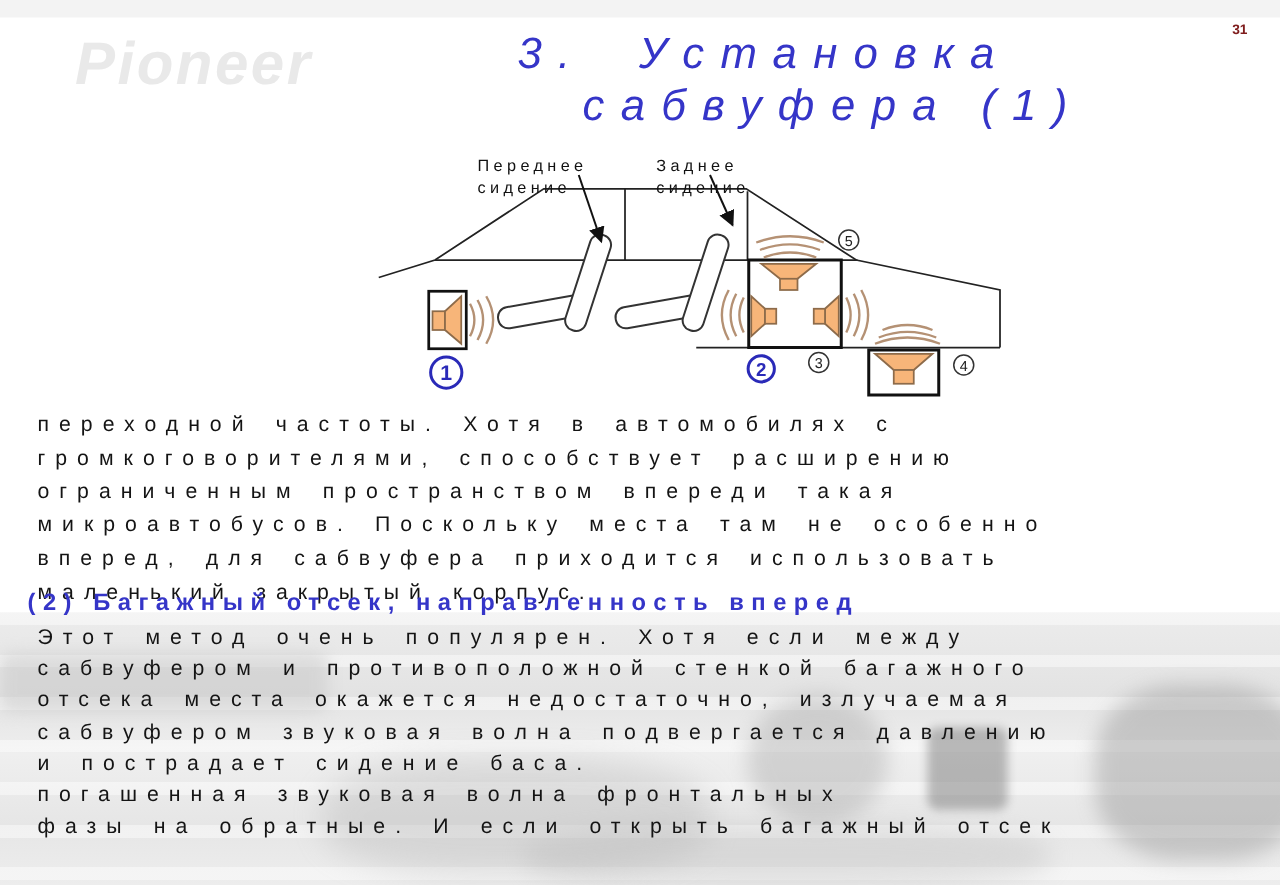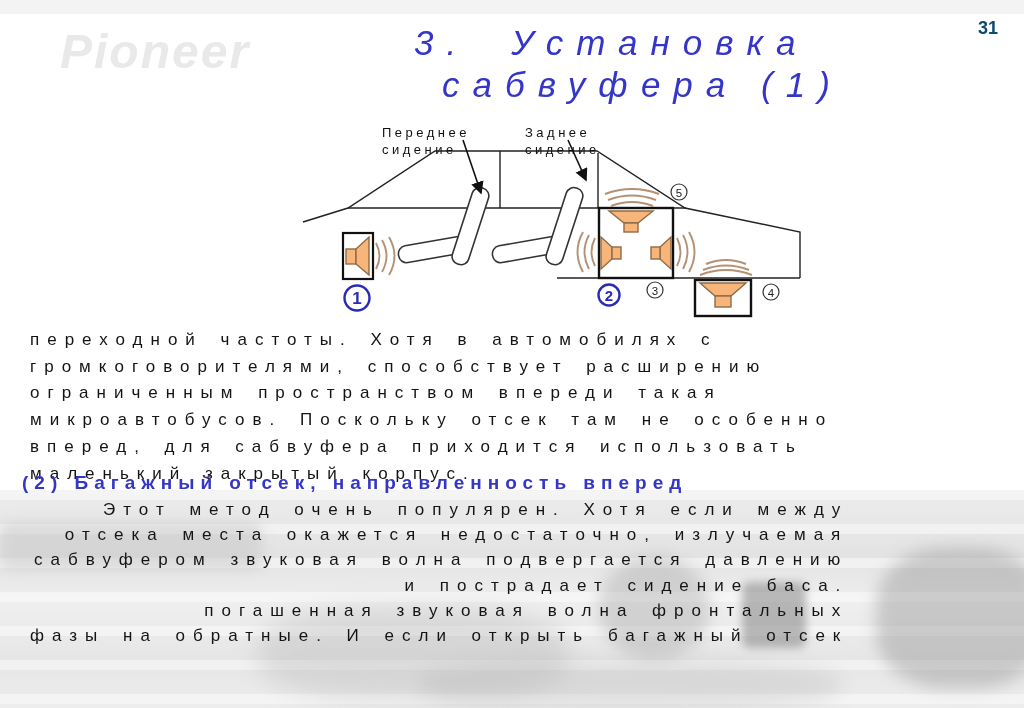--- a/index.html
+++ b/index.html
@@ -5,28 +5,28 @@
   html,body{margin:0;padding:0;background:#ffffff;}
   .slide{
     position:relative;width:1024px;height:708px;background:#ffffff;
     overflow:hidden;font-family:"Liberation Sans",sans-serif;color:#141414;
   }
   .top-band{position:absolute;left:0;top:0;width:100%;height:14px;background:#f3f3f3;}
   .pioneer-logo{
     position:absolute;left:60px;top:24px;font-size:48px;font-weight:bold;font-style:italic;
     color:#e9e9e9;letter-spacing:2px;user-select:none;
   }
-  .page-number{position:absolute;right:26px;top:18px;font-size:18px;font-weight:bold;color:#0c4a6e;}
+  .page-number{position:absolute;right:26px;top:18px;font-size:11px;font-weight:bold;color:#7f1d1d;}
   .slide-title{
     position:absolute;left:414px;top:22px;color:#3535c8;font-style:italic;
     font-size:35px;letter-spacing:13px;line-height:42px;white-space:nowrap;
   }
   .slide-title .t-row{display:flex;}
   .slide-title .t-num{margin-right:42px;}
-  .slide-title .t-line2{margin-left:28px;}
+  .slide-title .t-line2{margin-left:52px;}
 
   
   .bg-photo{position:absolute;left:0;top:490px;width:1024px;height:218px;z-index:0;
     background:
       repeating-linear-gradient(180deg, rgba(255,255,255,.45) 0 10px, rgba(0,0,0,0) 10px 34px),
       linear-gradient(180deg,#ececec 0%,#e3e3e3 30%,#efefef 52%,#e6e6e6 78%,#ededed 100%);
   }
   .blob{position:absolute;filter:blur(8px);border-radius:40%;}
   .b1{left:742px;top:92px;width:64px;height:66px;background:#6f6f6f;opacity:.45;filter:blur(4px);border-radius:12%;}
   .b2{left:876px;top:58px;width:170px;height:140px;background:#8a8a8a;opacity:.38;}
@@ -39,21 +39,21 @@
 
   .section{position:absolute;left:22px;white-space:nowrap;z-index:2;}
   .section .heading{
     font-size:19px;font-weight:bold;color:#3535c8;letter-spacing:6px;line-height:24px;
   }
   .section .bline{font-size:17px;letter-spacing:8px;word-spacing:5px;padding-left:8px;color:#141414;}
   #section1{top:327px;}
   #section1 .bline{line-height:26.7px;}
   #section1 .body{margin-top:0px;}
   #section2{top:471px;}
-  #section2 .bline{line-height:25.2px;text-align:right;}
+  #section2 .bline{line-height:25.2px;}
   #section2 .body{margin-top:2px;}
 </style>
 </head>
 <body>
 
 <div class="slide">
   <div class="top-band"></div>
 
   <div class="pioneer-logo">Pioneer</div>
   <div class="page-number">31</div>
@@ -179,30 +179,31 @@
         <text x="679" y="196.5" font-size="11.5" fill="#222">5</text>
       </g>
     </g>
   </svg>
 
   <div class="section" id="section1">
     <div class="body">
       <div class="bline">переходной частоты. Хотя в автомобилях с</div>
       <div class="bline">громкоговорителями, способствует расширению</div>
       <div class="bline">ограниченным пространством впереди такая</div>
-      <div class="bline">микроавтобусов. Поскольку отсек там не особенно</div>
+      <div class="bline">микроавтобусов. Поскольку места там не особенно</div>
       <div class="bline">вперед, для сабвуфера приходится использовать</div>
       <div class="bline">маленький закрытый корпус.</div>
     </div>
   </div>
 
   <div class="section" id="section2">
     <div class="heading">(2) Багажный отсек, направленность вперед</div>
     <div class="body">
       <div class="bline">Этот метод очень популярен. Хотя если между</div>
+      <div class="bline">сабвуфером и противоположной стенкой багажного</div>
       <div class="bline">отсека места окажется недостаточно, излучаемая</div>
       <div class="bline">сабвуфером звуковая волна подвергается давлению</div>
       <div class="bline">и пострадает сидение баса.</div>
       <div class="bline">погашенная звуковая волна фронтальных</div>
       <div class="bline">фазы на обратные. И если открыть багажный отсек</div>
     </div>
   </div>
 </div>
 
 </body></html>

